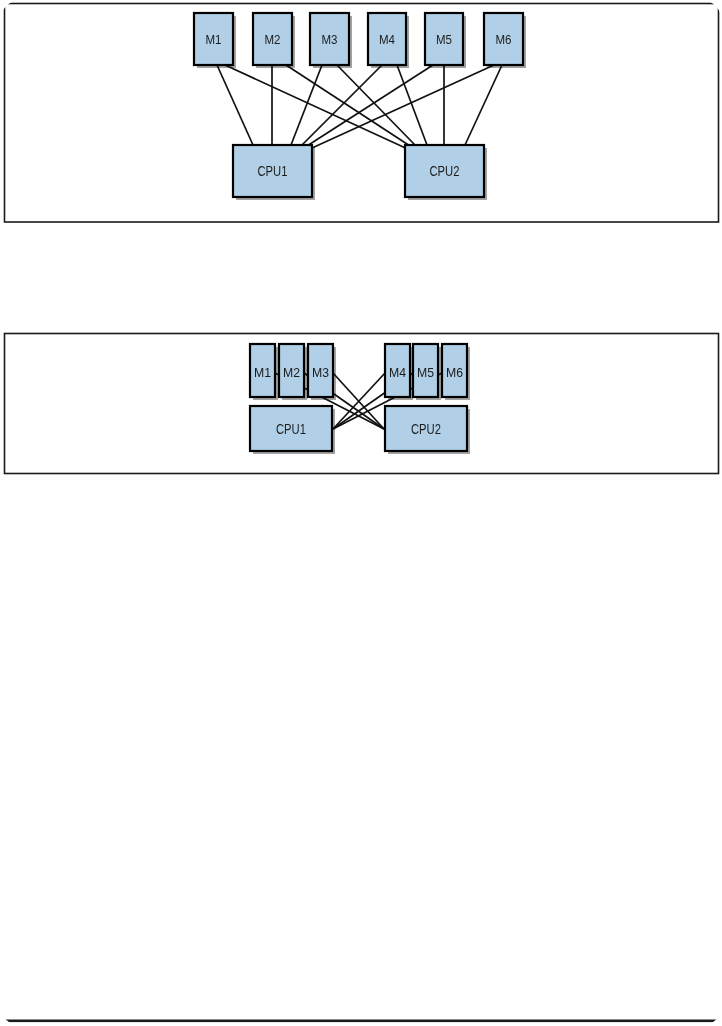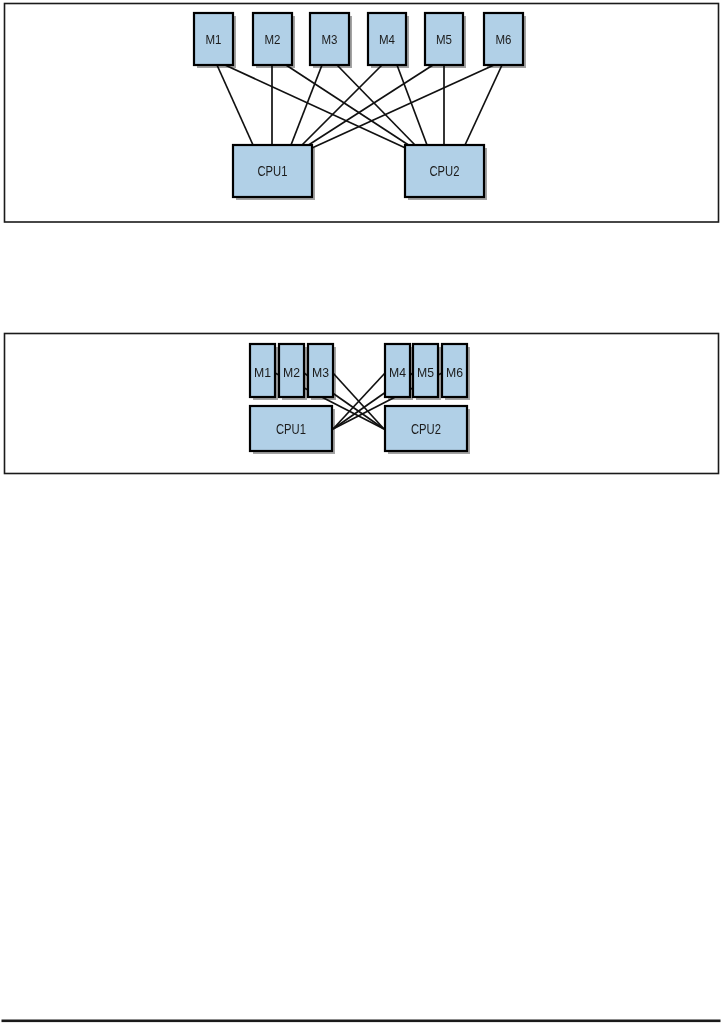--- a/index.html
+++ b/index.html
@@ -11,20 +11,21 @@
     --page-background: #ffffff;
     --label-text: #1c1c1c;
   }
   html, body { margin: 0; padding: 0; }
   .page {
     position: relative;
     width: 722px;
     height: 1026px;
     background: var(--page-background);
     overflow: hidden;
+    border-radius: 21px;
   }
   svg { display: block; }
   .frame { fill: #ffffff; stroke: var(--frame-border); stroke-width: 1.6; }
   .shadow { fill: var(--shadow); opacity: 0.8; }
   .box { fill: var(--box-fill); stroke: var(--box-border); stroke-width: 2.2; }
   .connector { stroke: var(--connector); stroke-width: 1.7; fill: none; }
   .label {
     font-family: "Liberation Sans", sans-serif;
     fill: var(--label-text);
     text-anchor: middle;

